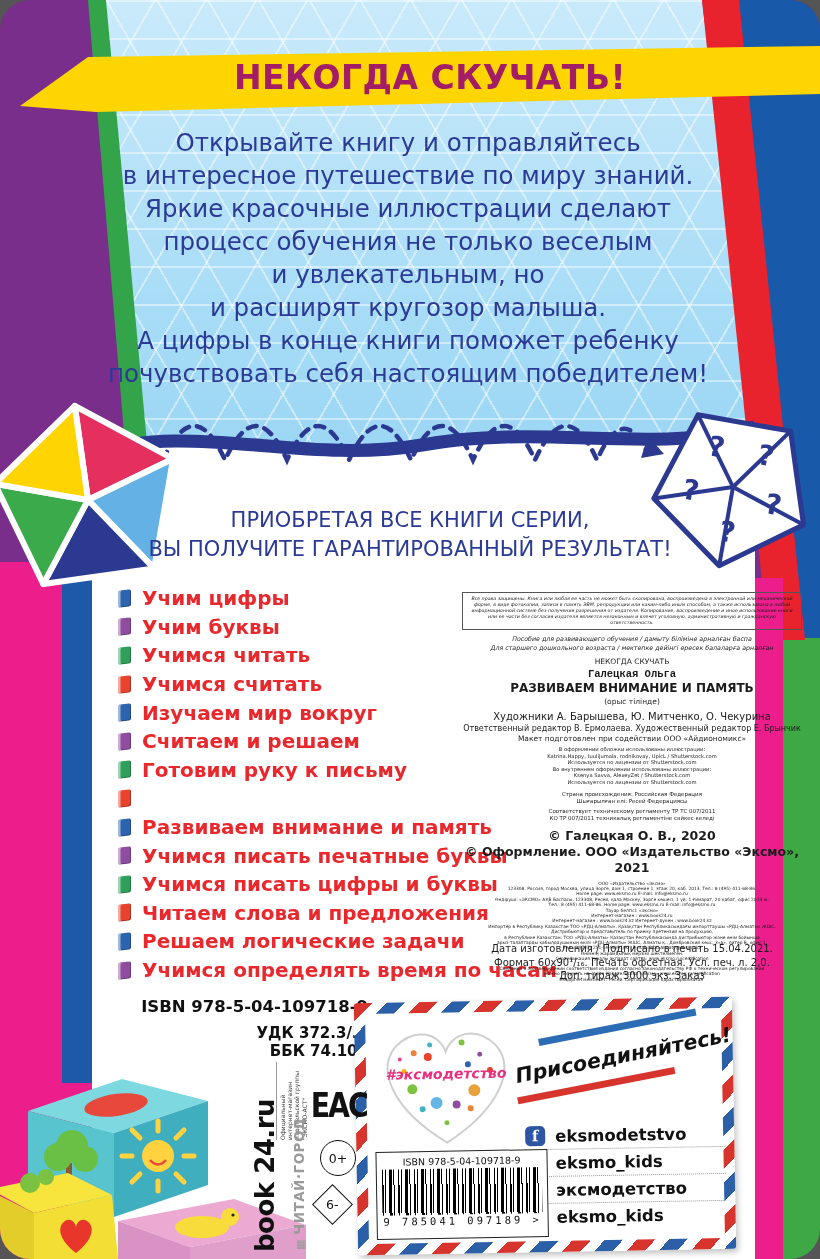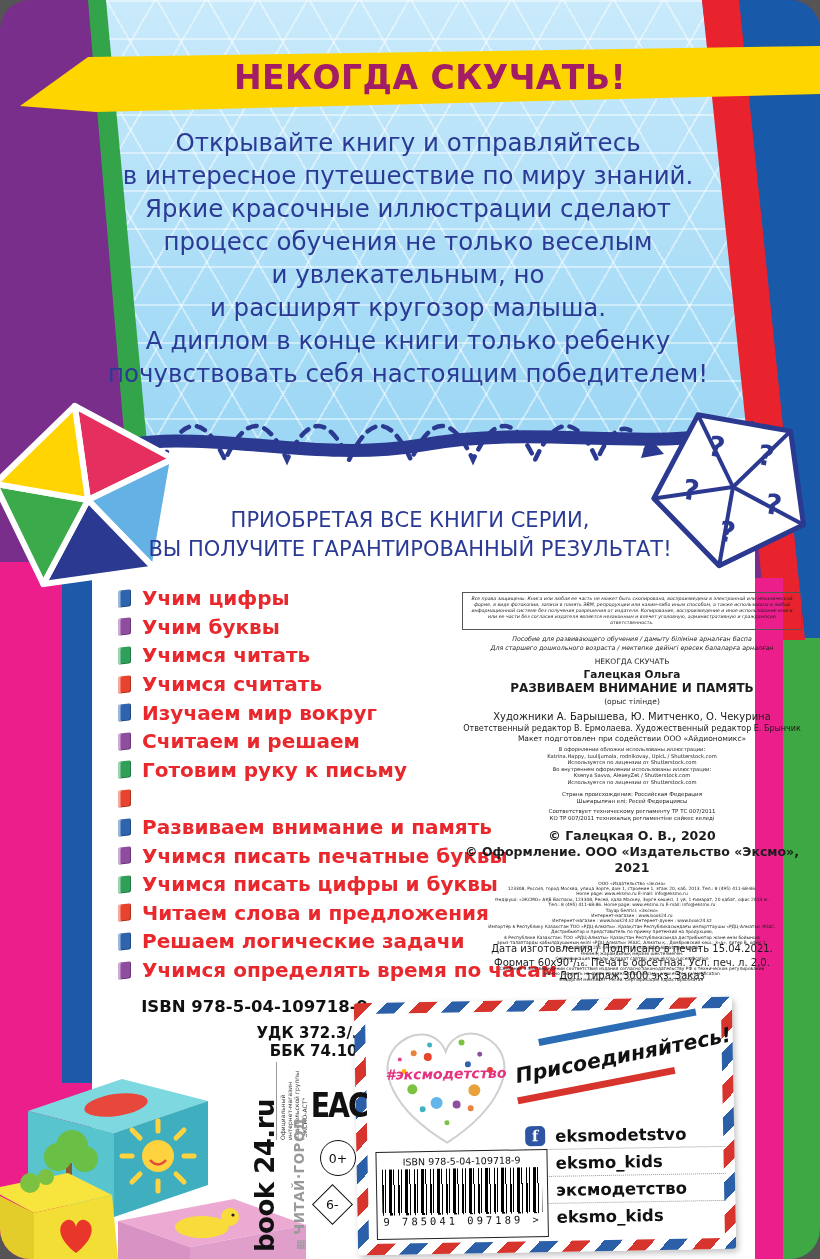--- a/index.html
+++ b/index.html
@@ -51,21 +51,21 @@
      color:#E8282D;font-weight:700;font-size:20px;white-space:nowrap;}
   .book-ico{width:13px;height:17px;border-radius:2px;margin-right:11px;flex:0 0 auto;
      transform:skewY(-6deg);box-shadow:inset 2.5px 0 0 rgba(255,255,255,.55), inset -1px -1px 0 rgba(0,0,0,.25);}
 
   
   .imprint{left:462px;top:592px;width:340px;height:400px;z-index:4;color:#1c1c1c;text-align:center;}
   .imprint .pre{white-space:pre-line;}
   .legal-box{border:1px solid #555;padding:3px 6px;font-size:4.7px;line-height:6px;font-style:italic;margin-bottom:5px;}
   .aud{font-size:6.3px;line-height:8.5px;font-style:italic;margin-bottom:5px;}
   .ser-name{font-size:7.5px;margin:3px 0 2px;}
-  .author{font-size:10.5px;font-weight:700;margin-bottom:1px;}
+  .author{font-size:10.5px;font-weight:700;margin-bottom:1px;font-family:Liberation Mono, monospace;}
   .btitle{font-size:12px;font-weight:700;margin-bottom:2px;}
   .lang{font-size:7.5px;margin-bottom:5px;}
   .artists{font-size:10px;margin-bottom:2px;}
   .editors{font-size:8px;margin-bottom:1px;}
   .layoutl{font-size:7.5px;margin-bottom:3px;}
   .illus{font-size:5.2px;line-height:6.6px;margin-bottom:5px;}
   .country{font-size:5.5px;line-height:7px;margin-bottom:3px;}
   .reg{font-size:5.5px;line-height:7px;margin-bottom:6px;}
   .copyr{font-size:12.5px;font-weight:700;line-height:16px;}
   .copyr2{margin-bottom:5px;}
@@ -146,21 +146,21 @@
   <div class="abs banner"></div>
   <div class="abs banner-title">НЕКОГДА СКУЧАТЬ!</div>
 
   <div class="abs intro">
     <div>Открывайте книгу и отправляйтесь</div>
     <div>в интересное путешествие по миру знаний.</div>
     <div>Яркие красочные иллюстрации сделают</div>
     <div>процесс обучения не только веселым</div>
     <div>и увлекательным, но</div>
     <div>и расширят кругозор малыша.</div>
-    <div>А диплом в конце книги только ребенку</div>
+    <div>А цифры в конце книги поможет ребенку</div>
     <div>почувствовать себя настоящим победителем!</div>
   </div>
 
   <svg class="abs arcs" viewBox="0 0 520 85">
     <path d="M5,72 q31,-68 62,0 q31,-68 62,0 q31,-68 62,0 q31,-68 62,0 q31,-68 62,0 q31,-68 62,0 q31,-68 62,0 q26,-58 50,-8" fill="none" stroke="#2B3990" stroke-width="4.5" stroke-linecap="round" stroke-dasharray="9 8"></path>
     <polygon points="490,48 506,66 483,70" fill="#2B3990"></polygon>
   </svg>
 
   <svg class="abs penta-left" viewBox="0 0 200 200">
     <g stroke="#ffffff" stroke-width="6" stroke-linejoin="round">

